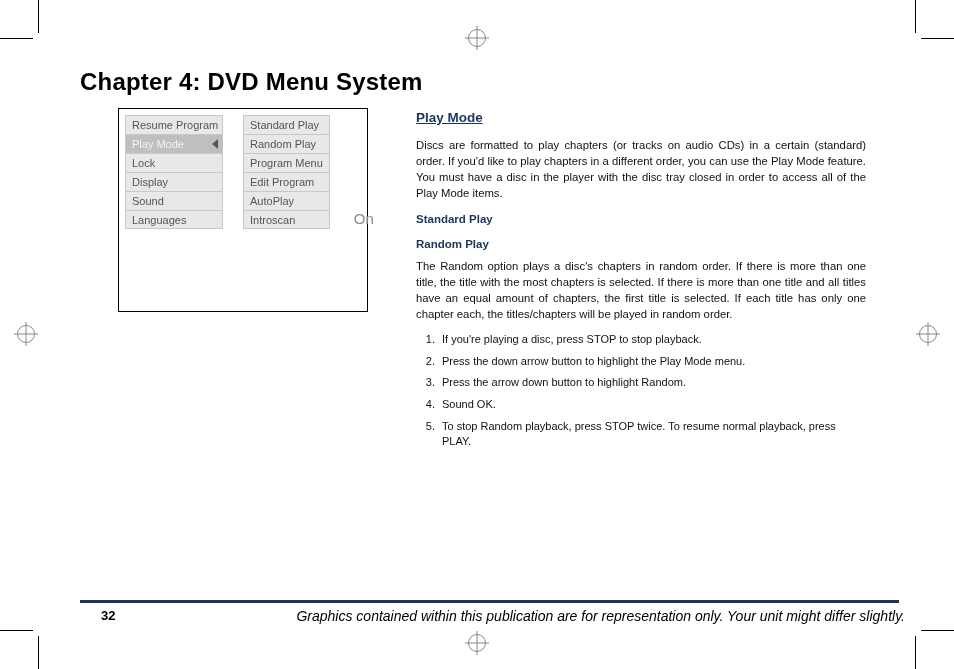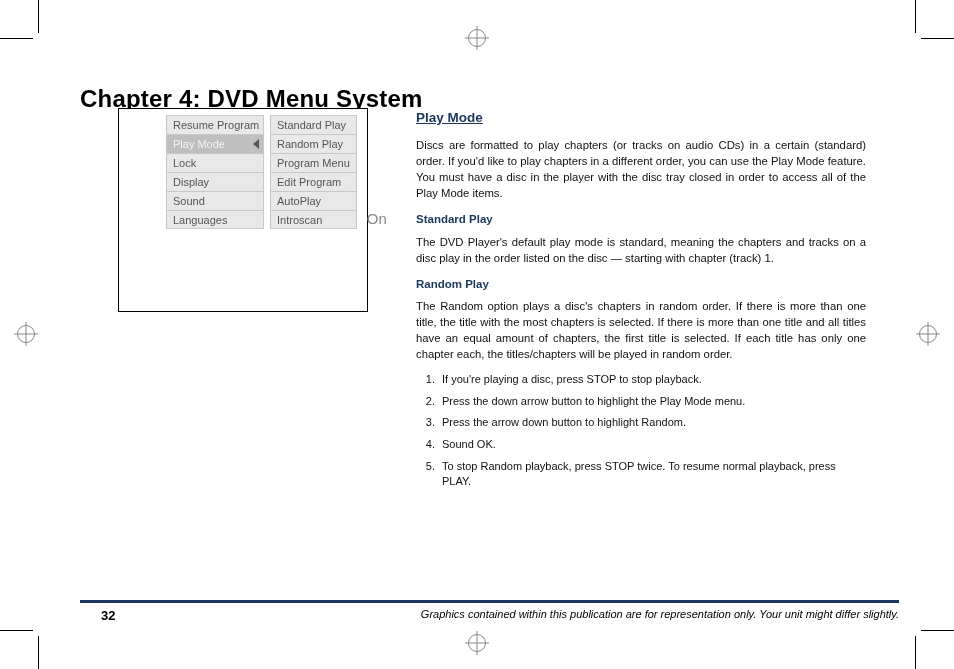--- a/index.html
+++ b/index.html
@@ -9,25 +9,25 @@
   
   .crop { position: absolute; background: #000; }
   .crop-h { height: 1px; width: 33px; }
   .crop-v { width: 1px; height: 33px; }
   .reg { position: absolute; width: 24px; height: 24px; }
   .reg::before, .reg::after { content:""; position:absolute; background:#888; }
   .reg::before { left:0; right:0; top:50%; height:1px; transform:translateY(-0.5px); }
   .reg::after  { top:0; bottom:0; left:50%; width:1px; transform:translateX(-0.5px); }
   .reg .ring { position:absolute; inset:3px; border:1px solid #888; border-radius:50%; }
 
-  .chapter-title { position:absolute; left:80px; top:68px; font-size:24px; font-weight:700; letter-spacing:0.2px; font-family:"Arial Narrow", Arial, sans-serif;margin-top:17px; }
+  .chapter-title { position:absolute; left:80px; top:68px; font-size:24px; font-weight:700; letter-spacing:0.2px; font-family:"Arial Narrow", Arial, sans-serif; }
 
   
   .menu-panel { position:absolute; left:118px; top:108px; width:250px; height:204px; border:1px solid #000; background:#fff; padding:6px 6px; font-family:Arial, sans-serif; font-size:11px; color:#555; }
-  .menu-cols { display:flex; gap:6px; height:100%;margin-left:41px; }
+  .menu-cols { display:flex; gap:20px; height:100%; }
   .menu-col { display:flex; flex-direction:column; gap:0; }
   .menu-col.left { width:98px; }
   .menu-col.right { width:98px; }
   .menu-col.val { flex:1; padding-top: 95px; color:#888; }
   .cell { height:19px; line-height:18px; padding:0 6px; border-top:1px solid #c8c8c8; border-left:1px solid #c8c8c8; border-right:1px solid #c8c8c8; background:#e8e8e8; white-space:nowrap; overflow:hidden; }
   .cell.first { border-top:1px solid #c8c8c8; }
   .cell.last { border-bottom:1px solid #c8c8c8; }
   .menu-col.left .cell.selected { background:#bfbfbf; color:#f2f2f2; position:relative; }
   .sel-arrow { position:absolute; right:4px; top:4px; width:0; height:0; border-top:5px solid transparent; border-bottom:5px solid transparent; border-right:6px solid #555; }
   .val-text { font-size:15px; color:#8a8a8a; padding-left:4px; }
@@ -36,21 +36,21 @@
   .content { position:absolute; left:416px; top:108px; width:450px; font-size:11.3px; line-height:1.42; color:#111; text-align:justify; }
   .content h2.play-mode { font-size:13.5px; font-weight:700; color:#1a365d; text-decoration:underline; margin-bottom:10px; }
   .content p { margin-bottom:10px; }
   .content h3.sub { font-size:11.5px; font-weight:700; color:#1a365d; margin-bottom:6px; margin-top:8px; }
   .content ol { margin-left:22px; margin-top:6px; font-size:11px; }
   .content ol li { margin-bottom:6px; padding-left:4px; text-align:left; }
 
   
   .footer-rule { position:absolute; left:80px; right:55px; top:600px; height:3px; background:#1a365d; }
   .page-num { position:absolute; left:80px; top:608px; font-weight:700; font-size:13px; font-style:normal; color:#000;margin-left:21px; }
-  .footer-note { position:absolute; right:55px; top:608px; font-size:11px; font-style:italic; color:#000; }
+  .footer-note { position:absolute; right:49px; top:608px; font-size:14px; font-style:italic; color:#000; }
 </style>
 </head>
 <body>
 <div class="page">
 
   <div class="crop crop-h" style="left:0; top:38px;"></div>
   <div class="crop crop-v" style="left:38px; top:0;"></div>
 
   <div class="crop crop-h" style="right:0; top:38px;"></div>
   <div class="crop crop-v" style="right:38px; top:0;"></div>
@@ -97,21 +97,20 @@
       <div class="menu-col val">
         <span class="val-text">On</span>
       </div>
     </div>
   </div>
 
   <div class="content">
     <h2 class="play-mode">Play Mode</h2>
     <p>Discs are formatted to play chapters (or tracks on audio CDs) in a certain (standard) order. If you'd like to play chapters in a different order, you can use the Play Mode feature. You must have a disc in the player with the disc tray closed in order to access all of the Play Mode items.</p>
     <h3 class="sub">Standard Play</h3>
-    <p>The DVD Player's default play mode is standard, meaning the chapters and tracks on a disc play in the order listed on the disc — starting with chapter (track) 1.</p>
     <h3 class="sub">Random Play</h3>
     <p>The Random option plays a disc's chapters in random order. If there is more than one title, the title with the most chapters is selected. If there is more than one title and all titles have an equal amount of chapters, the first title is selected. If each title has only one chapter each, the titles/chapters will be played in random order.</p>
     <ol>
       <li>If you're playing a disc, press STOP to stop playback.</li>
       <li>Press the down arrow button to highlight the Play Mode menu.</li>
       <li>Press the arrow down button to highlight Random.</li>
       <li>Sound OK.</li>
       <li>To stop Random playback, press STOP twice. To resume normal playback, press PLAY.</li>
     </ol>
   </div>

